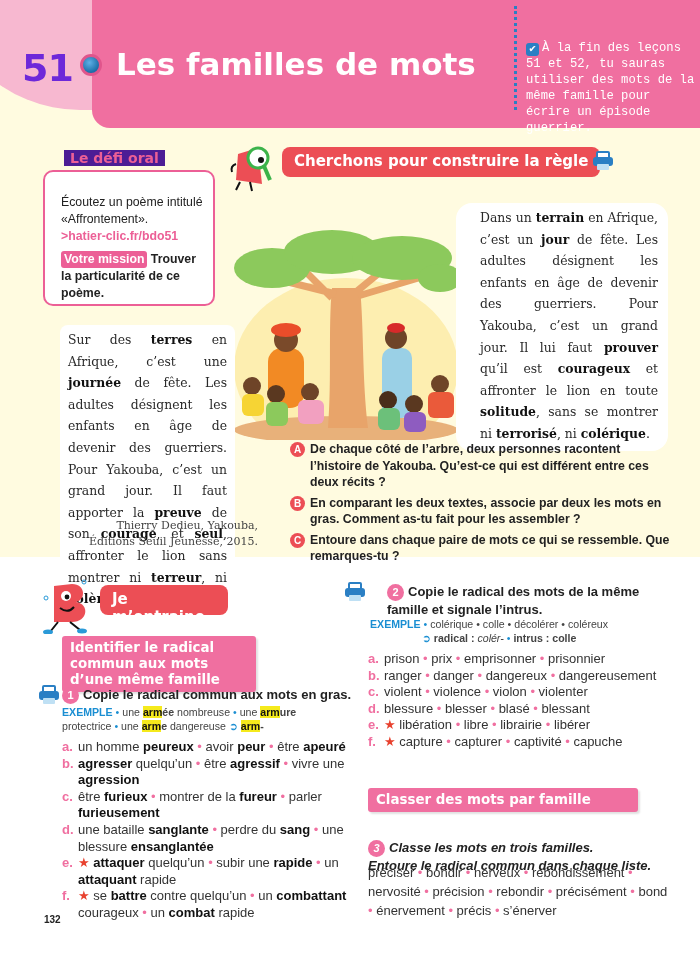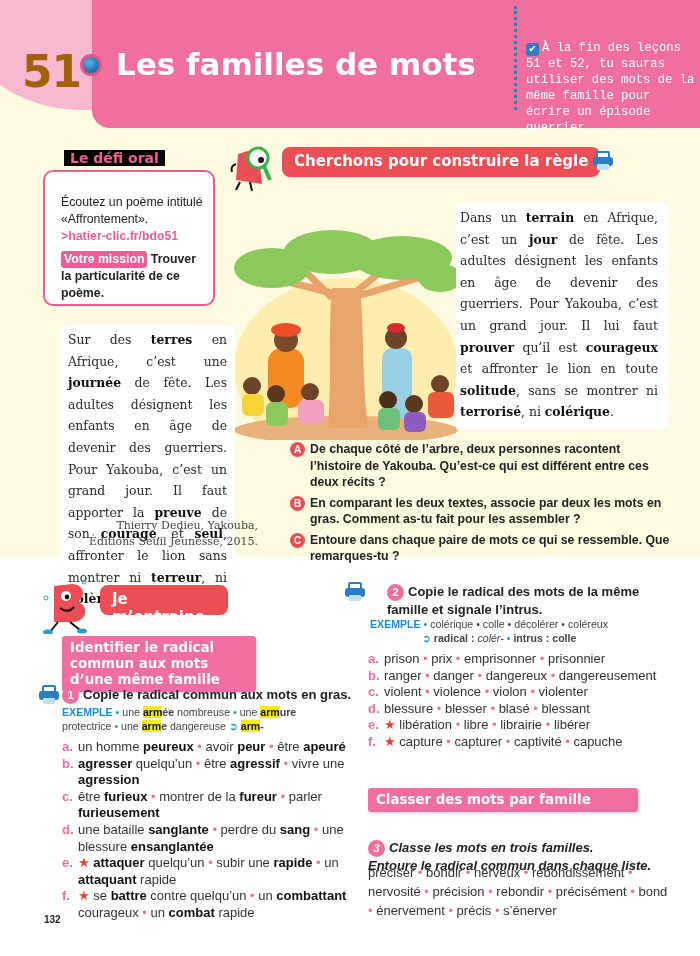--- a/index.html
+++ b/index.html
@@ -1,37 +1,37 @@
 <!DOCTYPE html>
 <html><head>
 <meta charset="utf-8">
 <style>
   * { box-sizing: border-box; margin: 0; padding: 0; }
   body { width: 700px; height: 956px; background: #ffffff; font-family: "DejaVu Sans", sans-serif; color: #222; position: relative; overflow: hidden; }
   .top-bg { position: absolute; left: 0; top: 0; width: 700px; height: 557px; background: #fffbe0; }
   .pink-blob { position: absolute; left: -60px; top: -80px; width: 300px; height: 190px; border-radius: 0 0 140px 140px; background: #f7b8d0; }
   .header-band { position: absolute; left: 92px; top: 0; width: 608px; height: 128px; background: #f06fa0; border-bottom-left-radius: 18px; }
-  .lesson-num { position: absolute; left: 22px; top: 46px; font-family: "DejaVu Sans", sans-serif; font-weight: bold; font-size: 44px; color: #a16207; letter-spacing: -1px; }
+  .lesson-num { position: absolute; left: 22px; top: 46px; font-family: "DejaVu Sans", sans-serif; font-weight: bold; font-size: 38px; color: #6d28d9; letter-spacing: -1px; }
   .bullet-ball { position: absolute; left: 80px; top: 54px; width: 22px; height: 22px; border-radius: 50%; background: radial-gradient(circle at 40% 35%, #5fb0e6, #1b6ea8 70%); border: 3px solid #e0558c; }
   .page-title { position: absolute; left: 116px; top: 46px; color: #fff; font-weight: bold; font-size: 31px; }
   .dots { position: absolute; left: 514px; top: 6px; width: 4px; height: 104px; border-left: 3px dotted #2a7fc4; }
   .objective { position: absolute; left: 526px; top: 40px; width: 170px; color: #fff; font-size: 12.2px; line-height: 16px; font-family: Liberation Mono, monospace; }
   .check-box { display: inline-block; width: 13px; height: 13px; background: #2a7fc4; border-radius: 3px; color: #fff; font-size: 11px; line-height: 13px; text-align: center; vertical-align: -1px; margin-right: 3px; }
 
   .defi-box { position: absolute; left: 43px; top: 170px; width: 172px; height: 136px; border: 2px solid #ec5f96; border-radius: 10px; background: #fff; padding: 22px 10px 0 16px; font-family: "Liberation Sans", sans-serif; font-size: 12.3px; line-height: 17px; }
-  .defi-title { position: absolute; left: 64px; top: 150px; background: #000000; padding: 0 6px; color: #ec5f96; font-weight: bold; font-size: 14px; font-family: "DejaVu Sans", sans-serif; }
+  .defi-title { position: absolute; left: 64px; top: 150px; background: #4c1d95; padding: 0 6px; color: #ec5f96; font-weight: bold; font-size: 14px; font-family: "DejaVu Sans", sans-serif; }
   .defi-link { color: #ec5f96; font-weight: bold; }
   .mission-tag { display: inline-block; background: #ec5f96; color: #fff; font-weight: bold; padding: 0 3px; border-radius: 3px; }
   .defi-mission { margin-top: 6px; font-weight: bold; }
 
   .mascot-a { position: absolute; left: 228px; top: 144px; width: 50px; height: 50px; }
   .section-a { position: absolute; left: 282px; top: 147px; height: 30px; background: #ec4e55; border-radius: 8px; color: #fff; font-weight: bold; font-size: 15px; padding: 5px 12px; }
   .printer { position: absolute; width: 22px; height: 20px; }
 
-  .text-right { position: absolute; left: 456px; top: 203px; width: 212px; background: #fff; border-radius: 0; padding: 4px 10px 6px 4px; font-family: "DejaVu Serif", serif; font-size: 12.4px; line-height: 21.6px; text-align: justify; color: #2a2a2a; }
+  .text-right { position: absolute; left: 456px; top: 203px; width: 212px; background: #fff; border-radius: 16px; padding: 4px 10px 6px 24px; font-family: "DejaVu Serif", serif; font-size: 12.4px; line-height: 21.6px; text-align: justify; color: #2a2a2a; }
   .text-left { position: absolute; left: 60px; top: 325px; width: 175px; background: #fff; border-radius: 8px; padding: 4px 8px 6px 8px; font-family: "DejaVu Serif", serif; font-size: 12.4px; line-height: 21.6px; text-align: justify; color: #2a2a2a; }
   .text-left b, .text-right b { color: #111; }
   .credit { position: absolute; left: 60px; top: 518px; width: 198px; text-align: right; font-family: "DejaVu Serif", serif; font-size: 11px; line-height: 16px; color: #444; }
 
   .illustration { position: absolute; left: 232px; top: 218px; width: 228px; height: 222px; }
 
   .questions { position: absolute; left: 290px; top: 441px; width: 380px; font-family: "Liberation Sans", sans-serif; font-weight: bold; font-size: 12.3px; line-height: 16.5px; }
   .q { display: flex; margin-bottom: 4px; }
   .q-badge { flex: 0 0 15px; width: 15px; height: 15px; border-radius: 50%; background: #ec4e55; color: #fff; font-size: 10px; text-align: center; line-height: 15px; margin-right: 5px; margin-top: 1px; }
 

